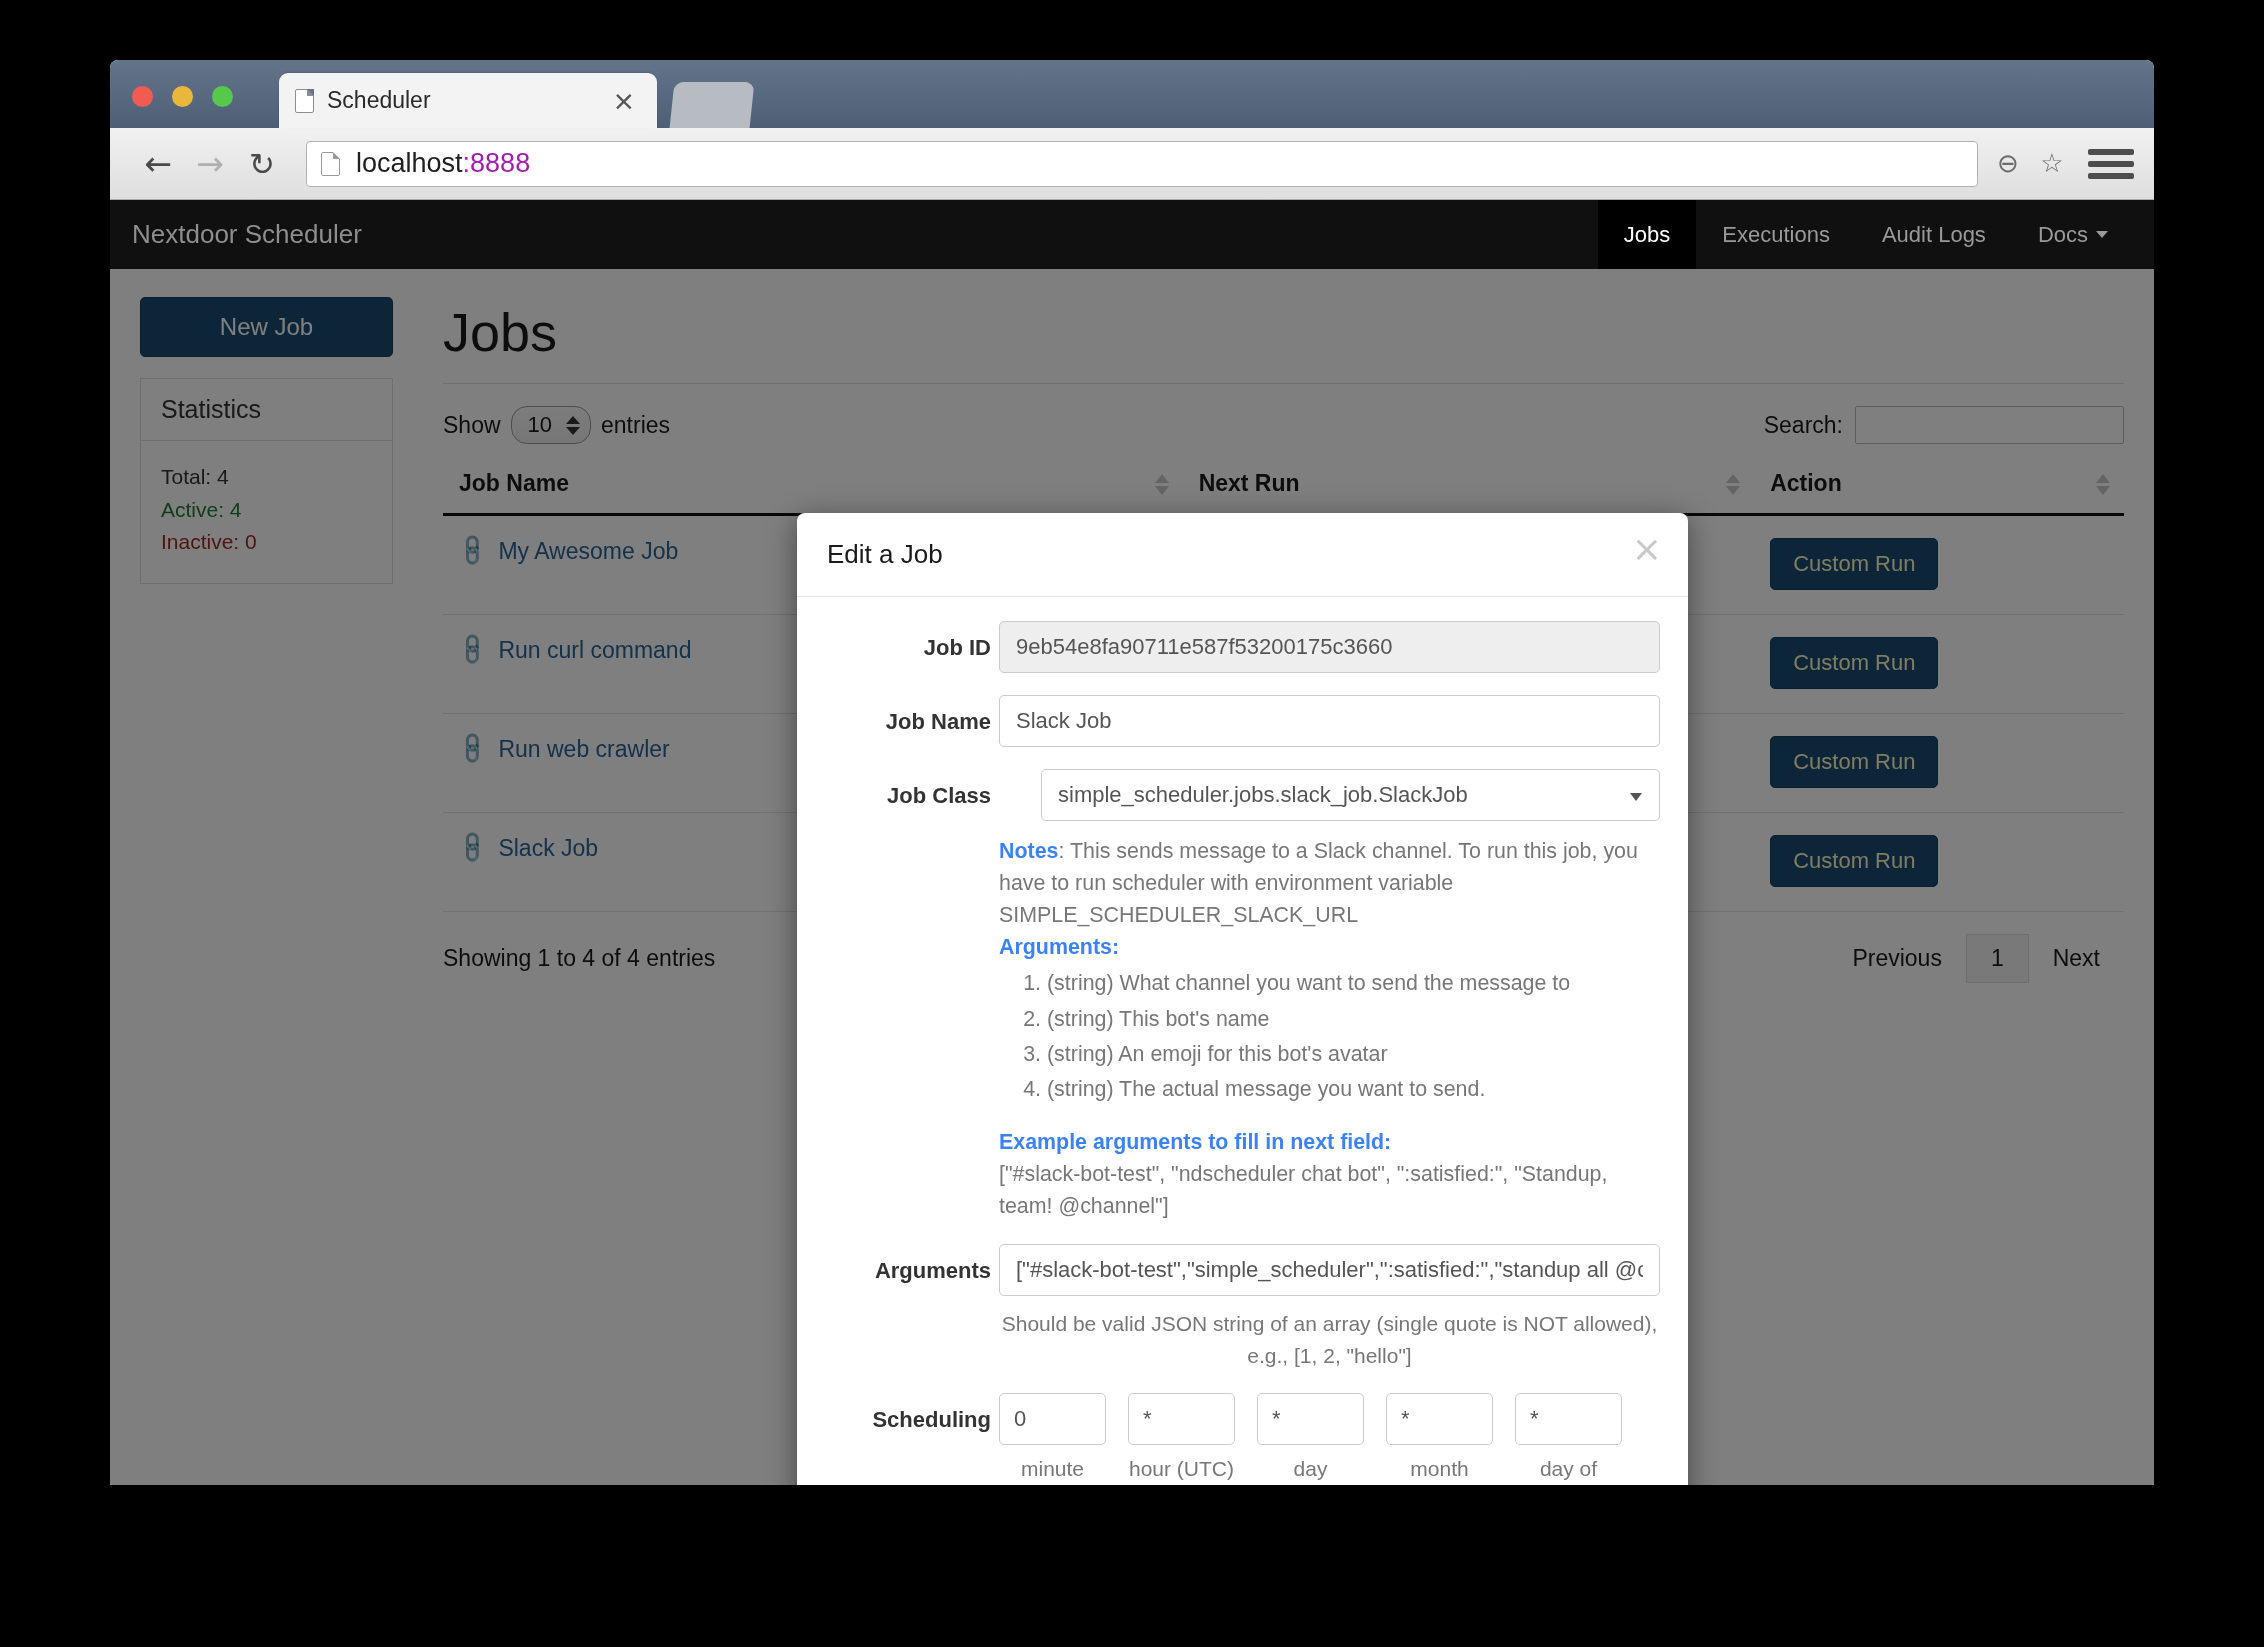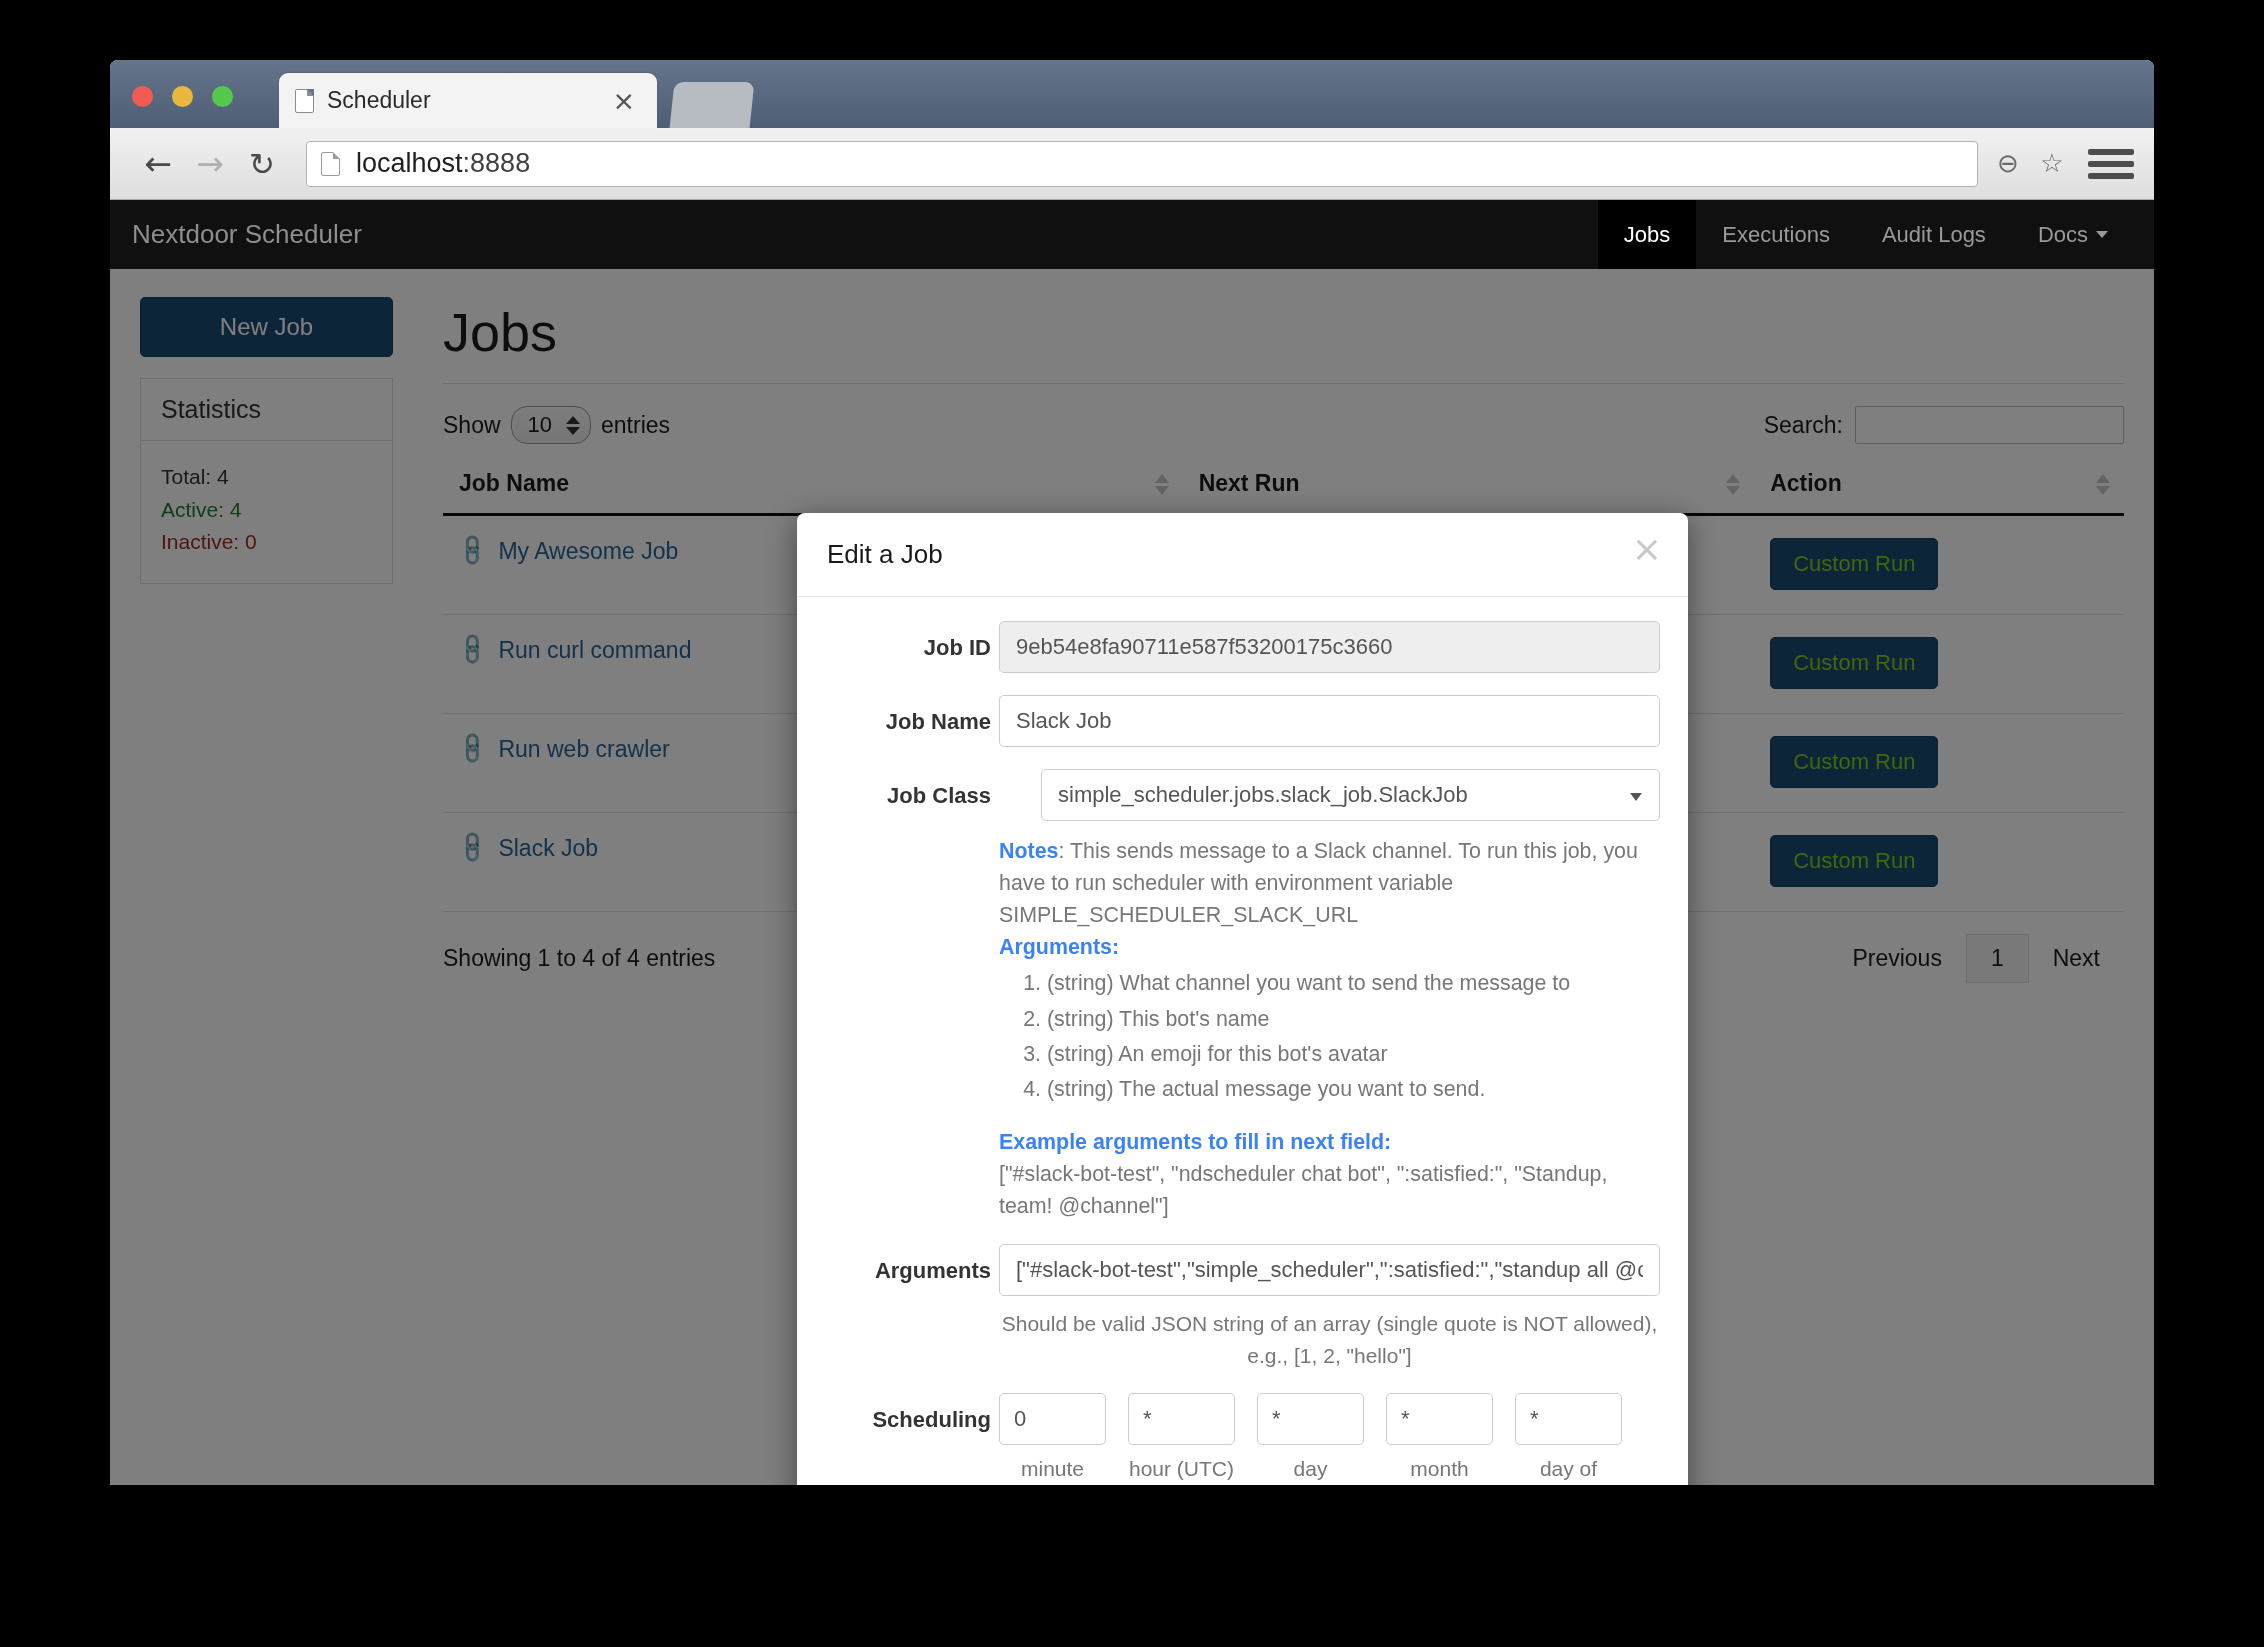--- a/index.html
+++ b/index.html
@@ -109,21 +109,21 @@
     width: 19px; height: 24px; background:#fff;
     border: 1.5px solid #9a9a9a; border-radius: 2px;
     margin-right: 16px; position: relative; flex:0 0 auto;
   }
   .url-favicon:after {
     content:""; position:absolute; right:-1px; top:-1px;
     border-width: 0 7px 7px 0; border-style: solid;
     border-color: #9a9a9a #fff;
   }
   .url-text { font-size: 27px; color: #202020; }
-  .url-text .port { color: #404040; }
+  .url-text .port { color: #a21caf; }
   .tool-icon { width: 44px; text-align:center; font-size: 26px; color:#6b6b6b; cursor:pointer; }
   .hamburger { width: 46px; margin-left: 14px; cursor: pointer; display:flex; flex-direction:column; gap:6px; }
   .hamburger span { display:block; height:6px; background:#4d4d4d; border-radius:2px; }
 
   
   .app { position: relative; height: calc(100% - 139px); background:#fff; }
 
   .appnav {
     height: 69px;
     background: #101010;
@@ -199,21 +199,21 @@
   table.jobs th .sorter { position:absolute; right:14px; top:12px; display:flex; flex-direction:column; gap:3px; }
   table.jobs th .sorter i { width:0;height:0;border-left:7px solid transparent;border-right:7px solid transparent; }
   table.jobs th .sorter i.up { border-bottom:9px solid #c8c8c8; }
   table.jobs th .sorter i.dn { border-top:9px solid #c8c8c8; }
   table.jobs td { padding: 22px 16px; border-bottom:1px solid #e2e2e2; font-size:23px; vertical-align: top; }
   .joblink { color:#2a6496; text-decoration:none; display:flex; gap:12px; align-items:flex-start; white-space:nowrap; }
   .chain-icon { color:#2a6496; font-size: 22px; flex:0 0 auto; transform: rotate(-45deg); display:inline-block; }
   .nextrun-prev { color:#1c7c34; white-space:nowrap; }
   .nextrun-next { color:#2a6496; white-space:nowrap; }
   .btn-custom-run {
-    background:#1b4a72; color:#84cc16; border:1px solid #16405f;
+    background:#1b4a72; color:#fef9c3; border:1px solid #16405f;
     border-radius:5px; font-size:22px; padding: 12px 22px; cursor:pointer;
     font-family: "Liberation Sans", sans-serif;
   }
 
   .table-footer { display:flex; align-items:center; justify-content:space-between; padding-top: 22px; font-size:23px; color:#1a1a1a; }
   .pager { display:flex; align-items:center; }
   .pager span { padding: 10px 24px; cursor:pointer; }
   .pager .page-num { border:1px solid #ddd; background:#f3f3f3; }
 
   

